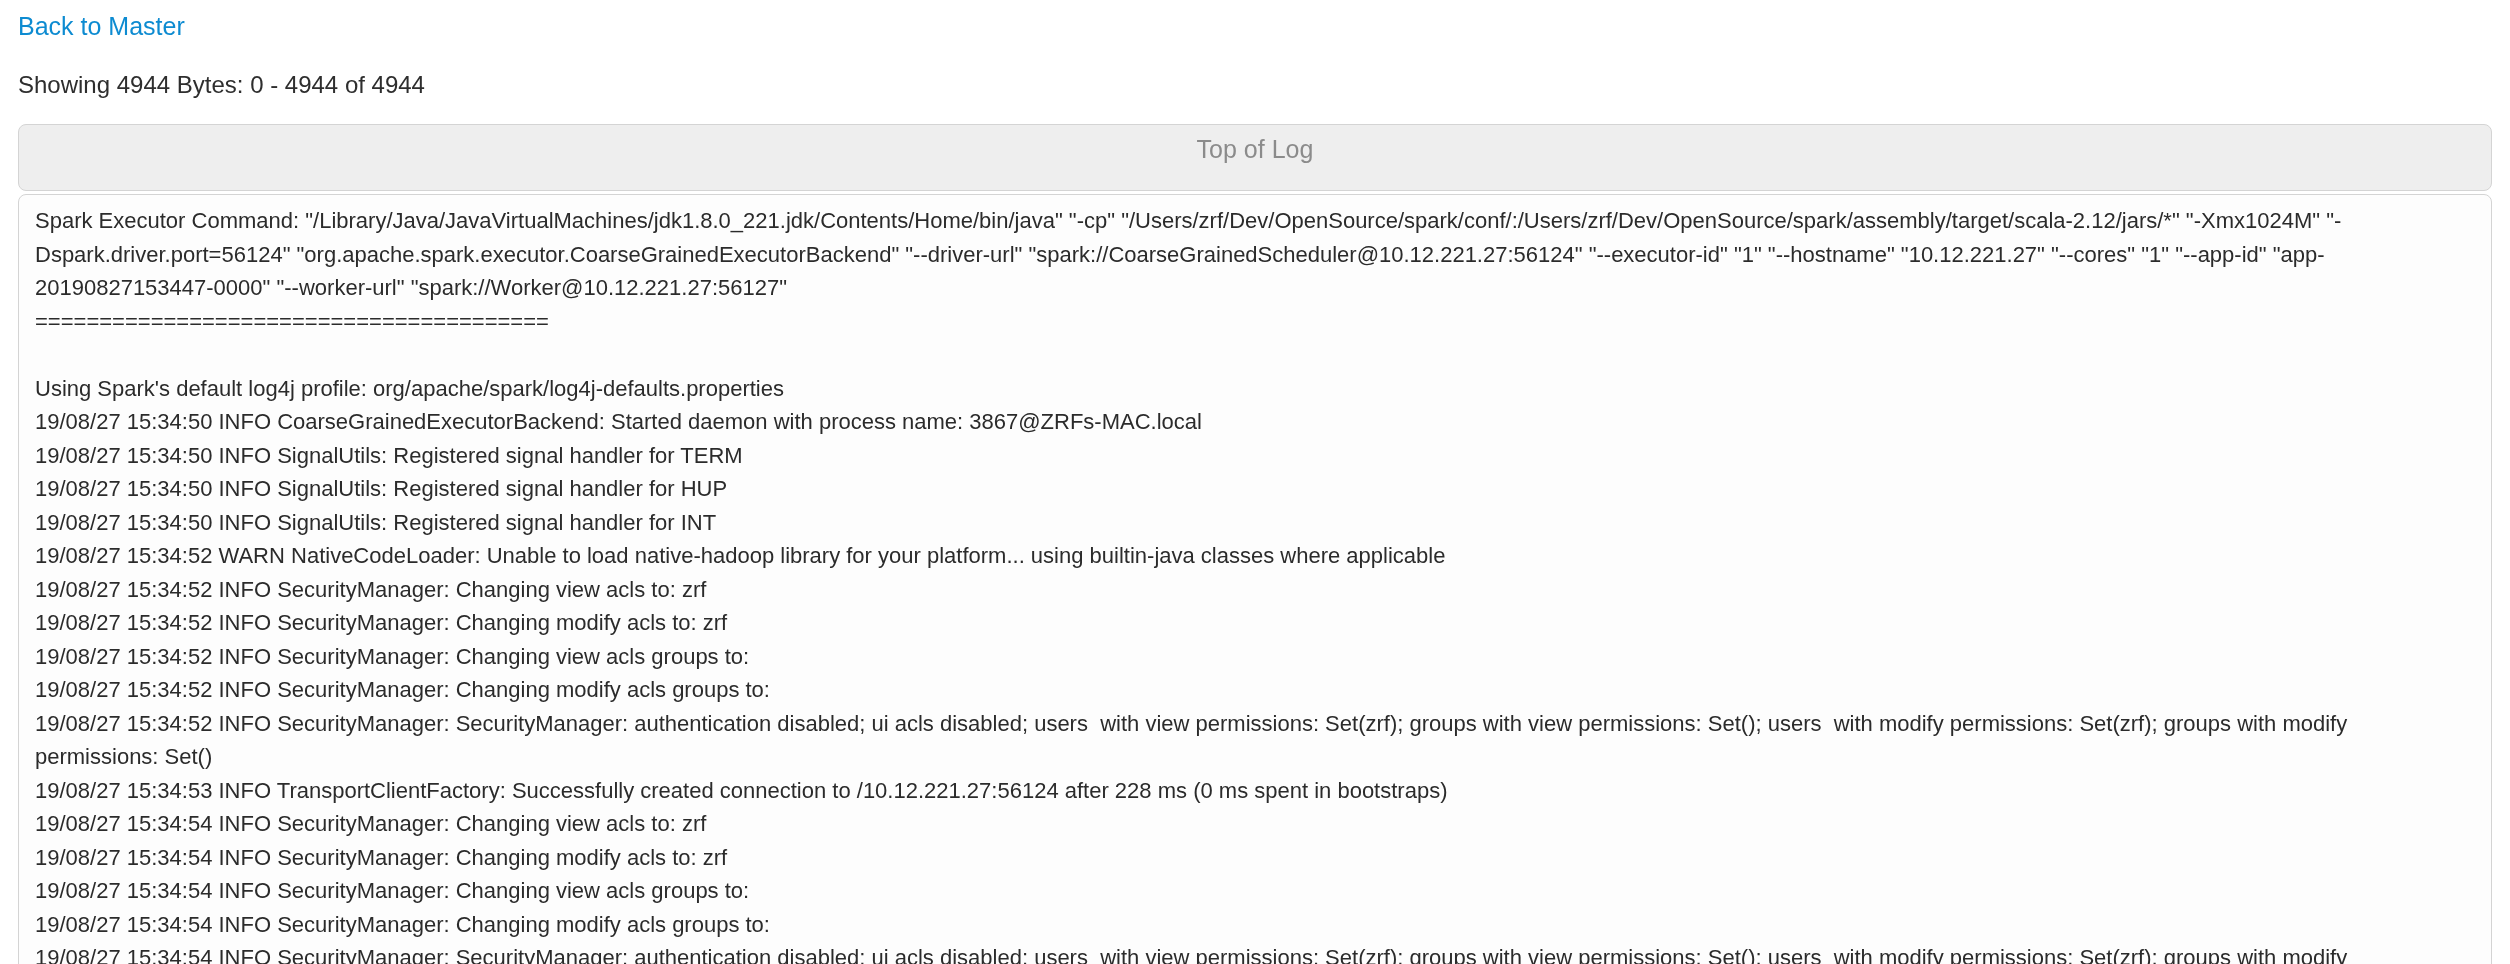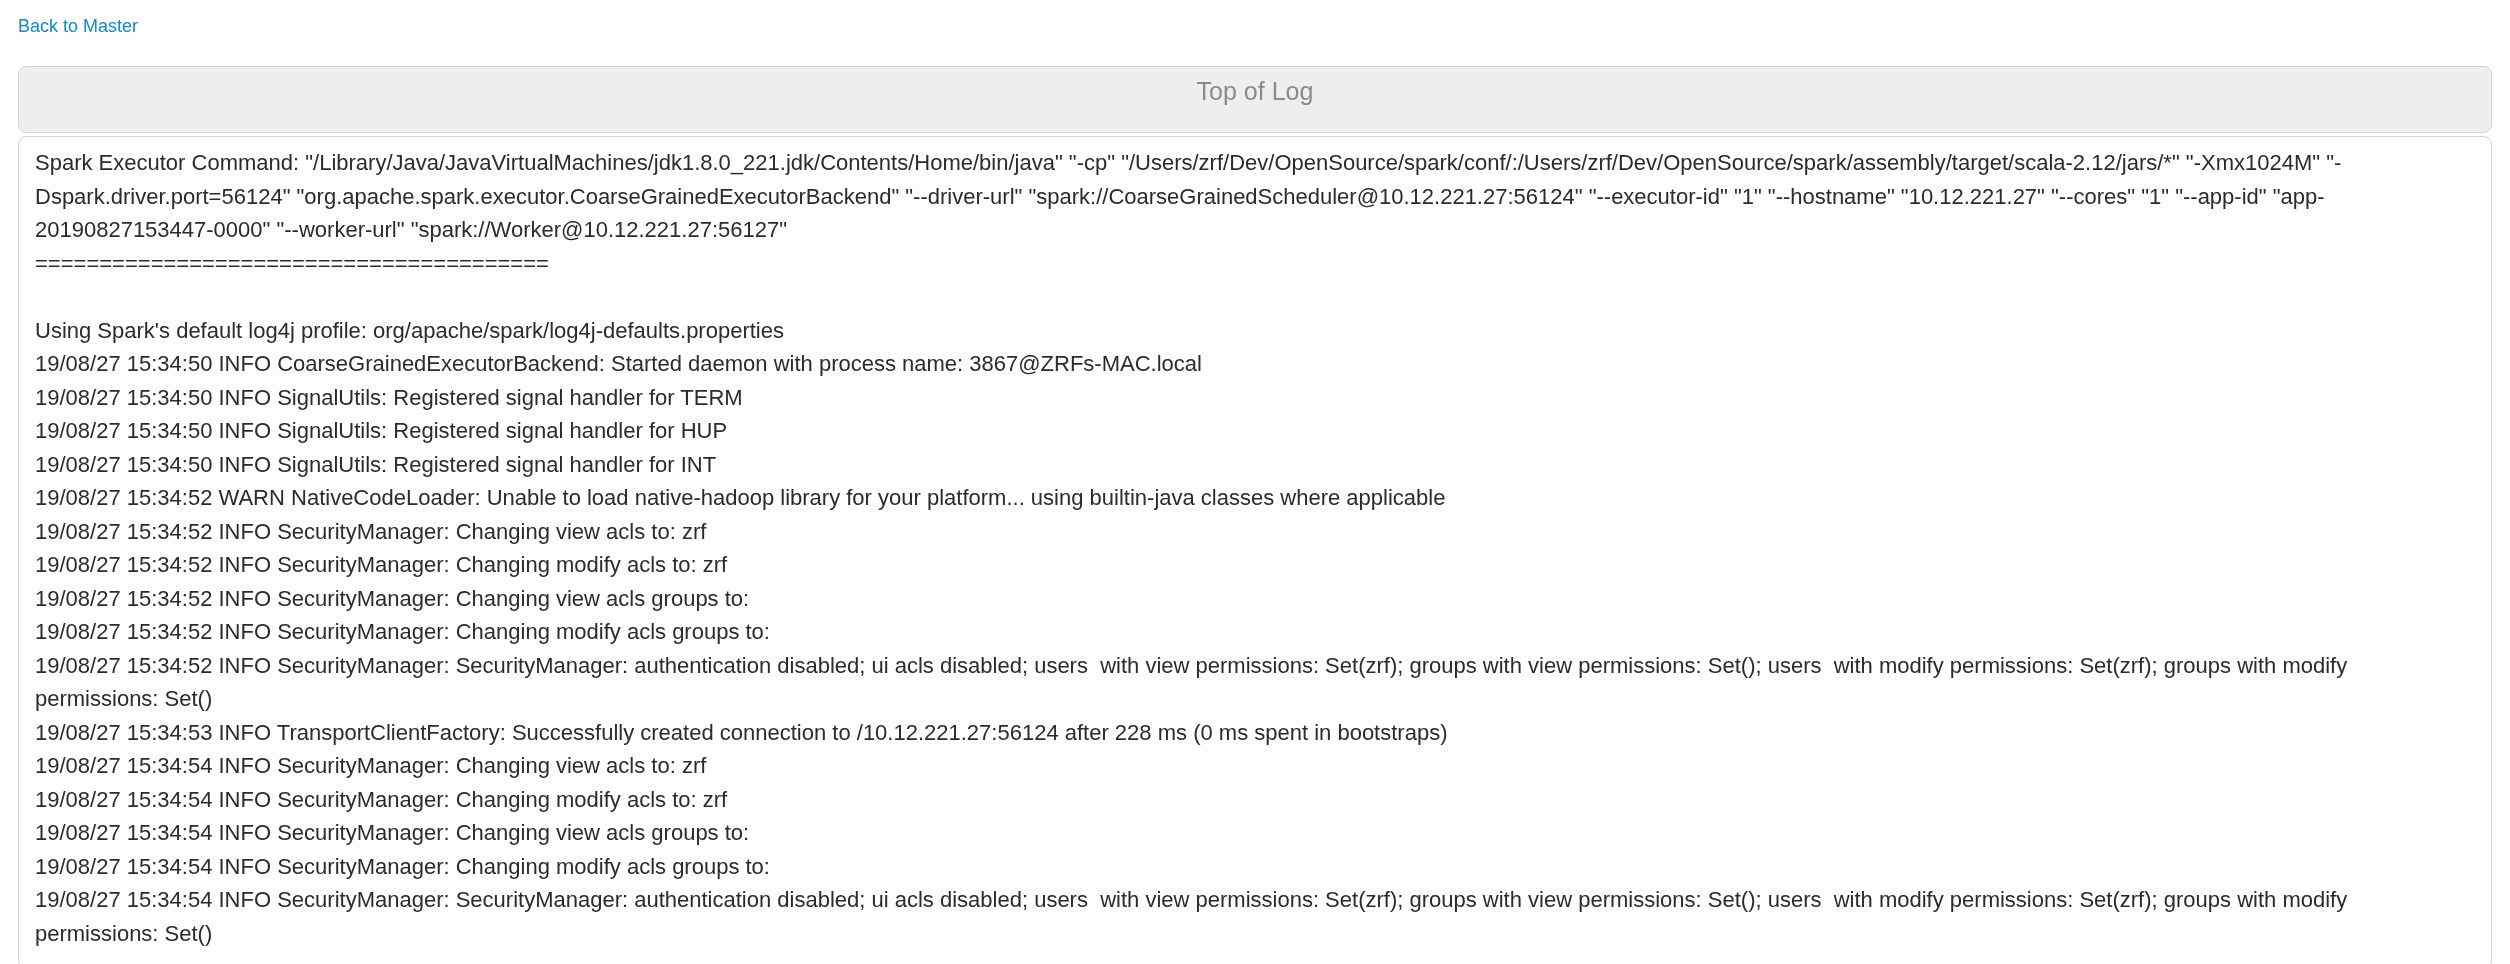--- a/index.html
+++ b/index.html
@@ -12,21 +12,21 @@
   }
   .page {
     width: 2510px;
     min-height: 964px;
     padding: 6px 18px 0 18px;
     overflow: hidden;
   }
   .back-link {
     display: inline-block;
     margin-top: 4px;
-    font-size: 18px;
+    font-size: 25px;
     line-height: 32px;
     color: #0d8bd1;
     text-decoration: none;
     cursor: pointer;
   }
   .byte-range {
     margin-top: 28px;
     font-size: 24px;
     line-height: 30px;
     color: #2e2e2e;
@@ -62,20 +62,21 @@
     word-break: break-word;
   }
 </style>
 </head>
 <body>
 
 <div class="page">
 
   <a class="back-link" href="#">Back to Master</a>
 
+  <div class="byte-range">Showing 4944 Bytes: 0 - 4944 of 4944</div>
 
   <div class="log-panel">
 
     <div class="log-panel-header">Top of Log</div>
 
     <div class="log-panel-body">
       <pre>Spark Executor Command: "/Library/Java/JavaVirtualMachines/jdk1.8.0_221.jdk/Contents/Home/bin/java" "-cp" "/Users/zrf/Dev/OpenSource/spark/conf/:/Users/zrf/Dev/OpenSource/spark/assembly/target/scala-2.12/jars/*" "-Xmx1024M" "-Dspark.driver.port=56124" "org.apache.spark.executor.CoarseGrainedExecutorBackend" "--driver-url" "spark://CoarseGrainedScheduler@10.12.221.27:56124" "--executor-id" "1" "--hostname" "10.12.221.27" "--cores" "1" "--app-id" "app-20190827153447-0000" "--worker-url" "spark://Worker@10.12.221.27:56127"
 ========================================
 
 Using Spark's default log4j profile: org/apache/spark/log4j-defaults.properties

